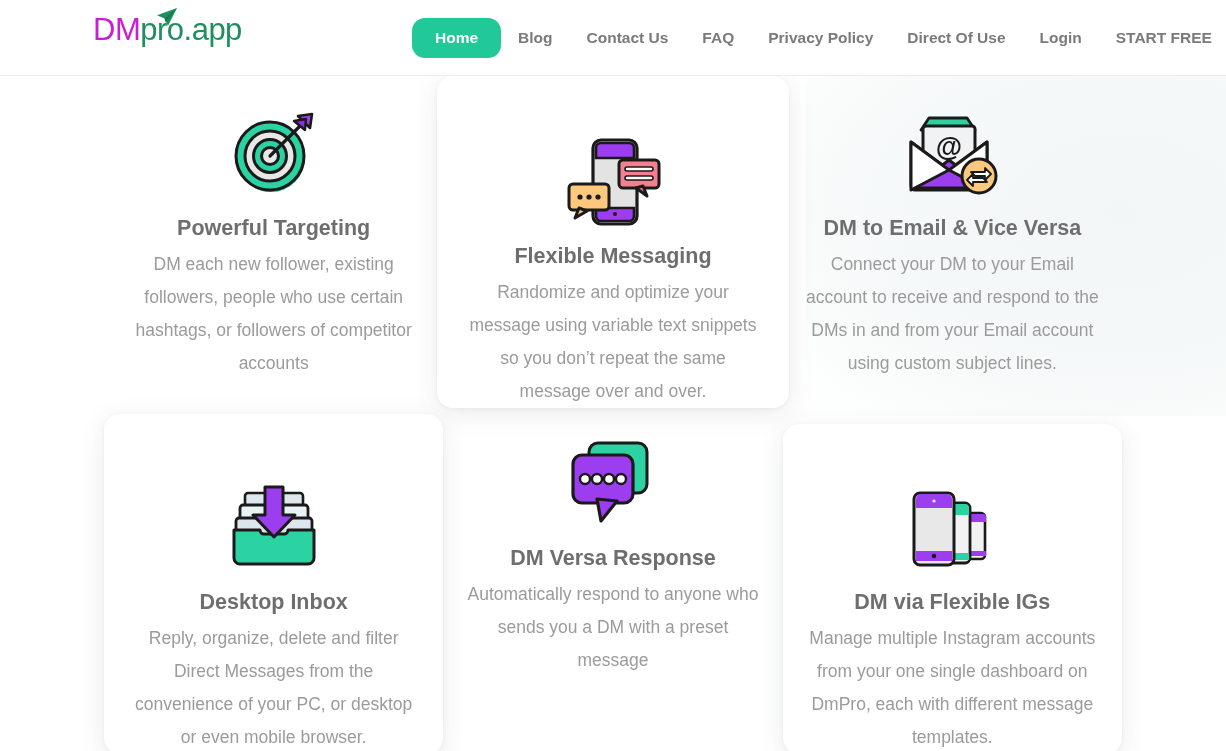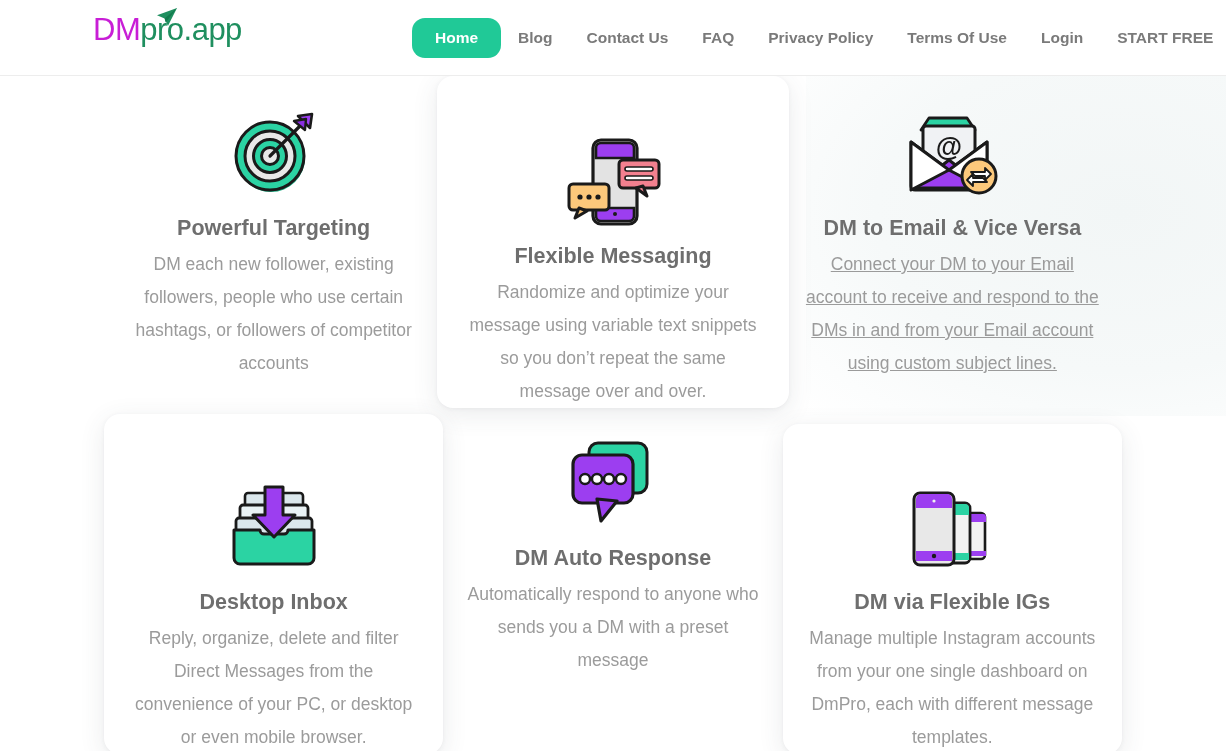--- a/index.html
+++ b/index.html
@@ -99,21 +99,21 @@
     margin-top: 14px;
     margin-bottom: 6px;
     line-height: 1.2;
   }
   .card-desc {
     font-size: 17.5px;
     color: #9b9b9b;
     line-height: 33px;
     max-width: 300px;
   }
-  .card.c3 .card-desc { max-width: 312px; text-decoration: underline; }
+  .card.c3 .card-desc { max-width: 312px; }
   .card.c6 .card-desc { max-width: 300px; }
 </style>
 </head>
 <body>
 
 <div class="page">
 
   <div class="bg-wash"></div>
 
   <div class="header">
@@ -125,21 +125,21 @@
       </svg>
       <div class="logo-text"><span class="logo-dm">DM</span><span class="logo-pro">pro.app</span></div>
     </div>
 
     <nav class="nav">
       <a href="#" class="active">Home</a>
       <a href="#">Blog</a>
       <a href="#">Contact Us</a>
       <a href="#">FAQ</a>
       <a href="#">Privacy Policy</a>
-      <a href="#">Terms Of Use</a>
+      <a href="#">Direct Of Use</a>
       <a href="#">Login</a>
       <a href="#">START FREE</a>
     </nav>
   </div>
 
   <div class="grid">
 
     <div class="card c1">
       <div class="icon-box">
         <svg width="92" height="92" viewBox="0 0 92 92">
@@ -221,21 +221,21 @@
         <svg width="92" height="90" viewBox="0 0 92 90">
           <rect x="22" y="4" width="58" height="50" rx="9" fill="#2bd3a3" stroke="#1a1a1a" stroke-width="3"></rect>
           <rect x="6" y="16" width="60" height="48" rx="9" fill="#9c3ef0" stroke="#1a1a1a" stroke-width="3.2"></rect>
           <path d="M30 60 l4 22 l16 -20 z" fill="#9c3ef0" stroke="#1a1a1a" stroke-width="3.2" stroke-linejoin="round"></path>
           <circle cx="18" cy="40" r="5" fill="#ffffff" stroke="#1a1a1a" stroke-width="2.4"></circle>
           <circle cx="30" cy="40" r="5" fill="#ffffff" stroke="#1a1a1a" stroke-width="2.4"></circle>
           <circle cx="42" cy="40" r="5" fill="#ffffff" stroke="#1a1a1a" stroke-width="2.4"></circle>
           <circle cx="54" cy="40" r="5" fill="#ffffff" stroke="#1a1a1a" stroke-width="2.4"></circle>
         </svg>
       </div>
-      <div class="card-title">DM Auto Response</div>
+      <div class="card-title">DM Versa Response</div>
       <div class="card-desc">Automatically respond to anyone who sends you a DM with a preset message</div>
     </div>
 
     <div class="card c6 raised">
       <div class="icon-box">
         <svg width="84" height="82" viewBox="0 0 84 82">
           <rect x="53" y="26" width="22" height="46" rx="4" fill="#f2f2f2" stroke="#1a1a1a" stroke-width="2.6"></rect>
           <path d="M55 30 a3 3 0 0 1 3 -3 h15 a3 3 0 0 1 3 3 v5 h-21 z" fill="#9c3ef0"></path>
           <rect x="55" y="64" width="21" height="5" fill="#9c3ef0"></rect>
           <rect x="32" y="16" width="28" height="60" rx="5" fill="#f2f2f2" stroke="#1a1a1a" stroke-width="2.8"></rect>

